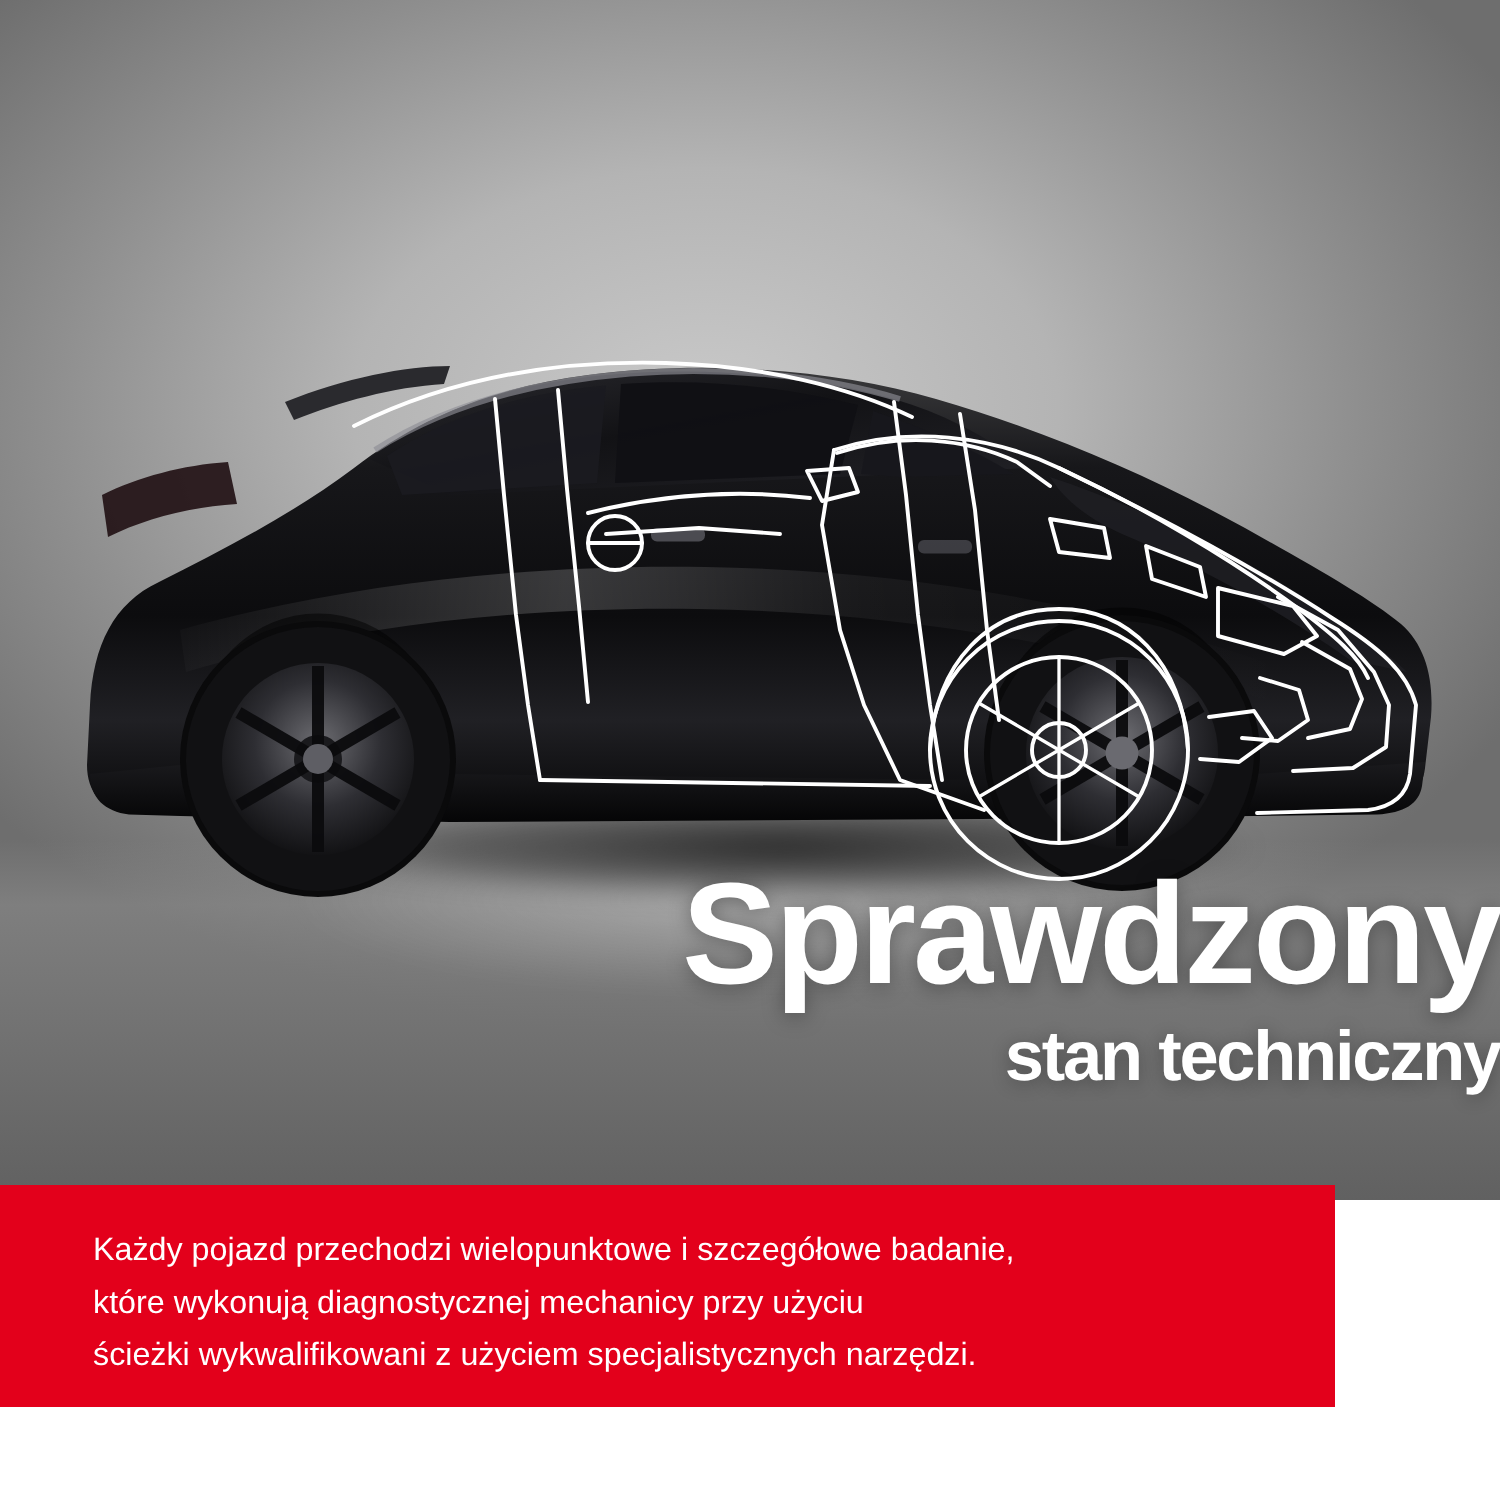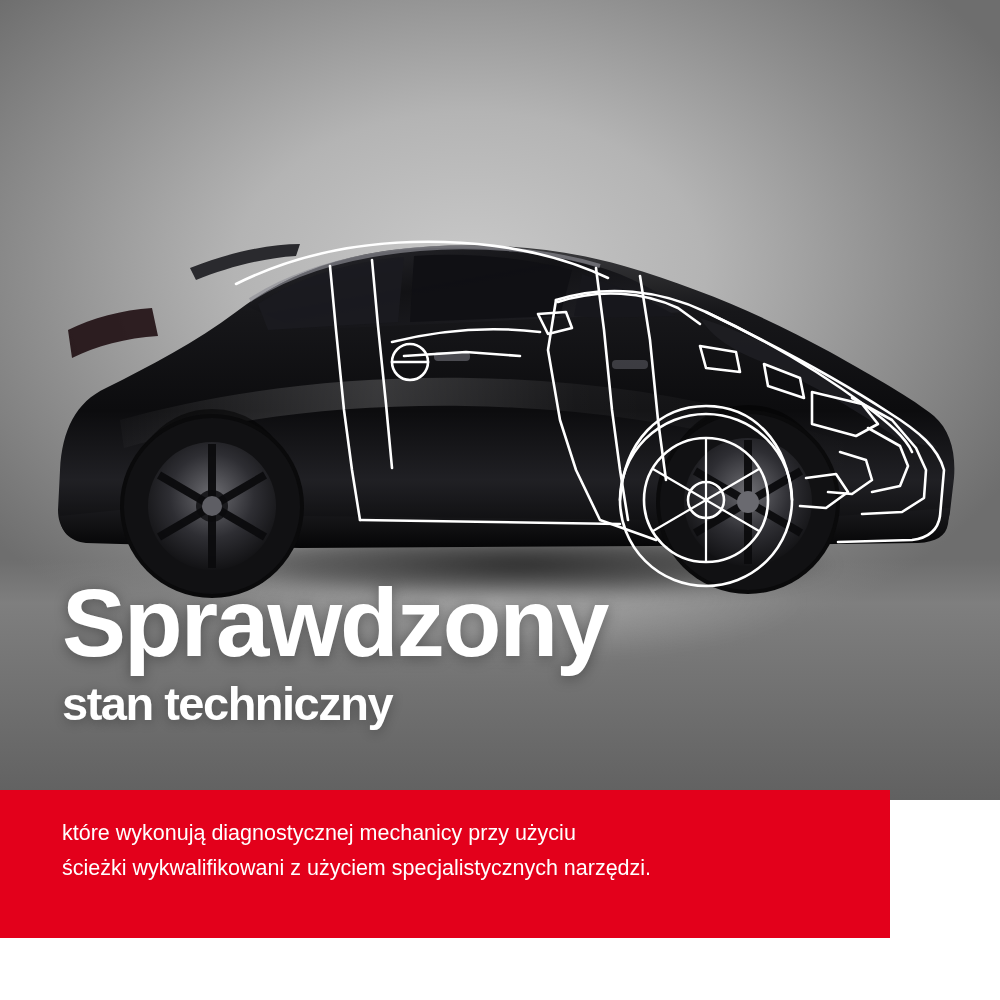--- a/index.html
+++ b/index.html
@@ -93,20 +93,21 @@
 
   
   .headline-block {
     position: absolute;
     left: 0;
     top: 575px;
     width: 1000px;
     padding-left: 62px;
     box-sizing: border-box;
     color: #ffffff;
+    text-align: right;
   }
   .headline-main {
     font-size: 96px;
     line-height: 1.0;
     font-weight: 700;
     letter-spacing: -2px;
     margin: 0;
     text-shadow: 0 2px 14px rgba(0,0,0,0.35);
   }
   .headline-sub {
@@ -338,19 +339,20 @@
     </div>
   </div>
 
   <div class="headline-block">
     <h1 class="headline-main">Sprawdzony</h1>
     <h2 class="headline-sub">stan techniczny</h2>
   </div>
 
   <div class="desc-panel">
     <p class="desc-text">
+      <span class="desc-line">Każdy pojazd przechodzi wielopunktowe i szczegółowe badanie,</span>
       <span class="desc-line">które wykonują diagnostycznej mechanicy przy użyciu</span>
       <span class="desc-line">ścieżki wykwalifikowani z użyciem specjalistycznych narzędzi.</span>
     </p>
   </div>
 
   <div class="bottom-white"></div>
 </div>
 
 </body></html>

